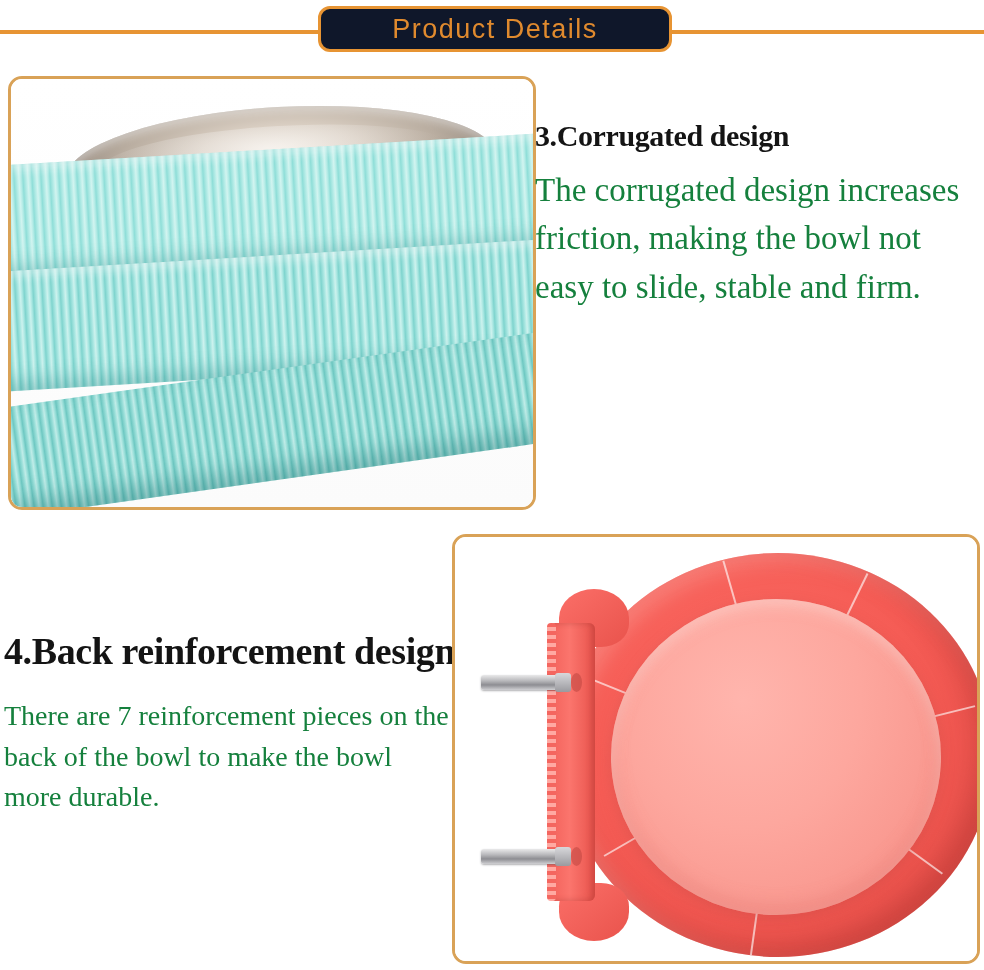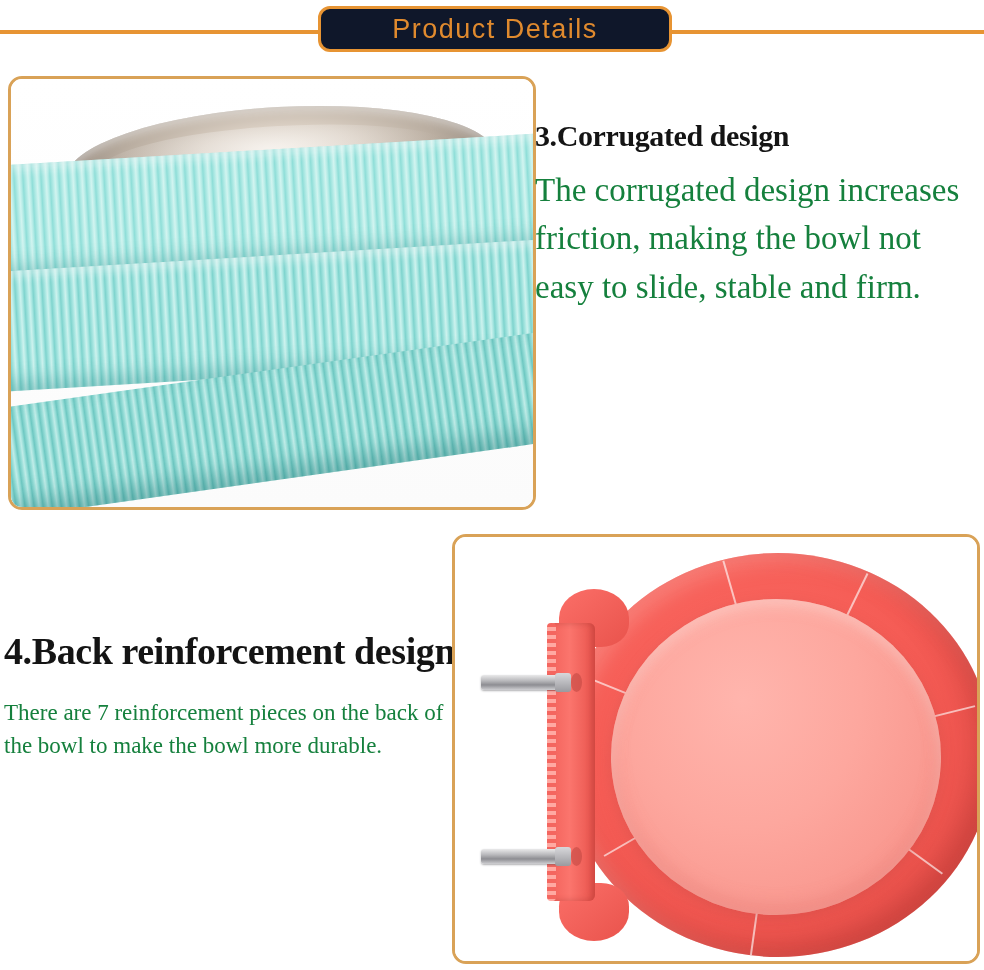--- a/index.html
+++ b/index.html
@@ -184,21 +184,21 @@
 
   
   #section4-text {
     position: absolute;
     left: 4px;
     top: 592px;
     width: 452px;
     margin-top: 40px;
   }
   #section4-text .sec-heading { font-size: 38px; line-height: 1.0; margin-bottom: 26px; }
-  #section4-text .sec-body { font-size: 23px; line-height: 1.45; }
+  #section4-text .sec-body { font-size: 28px; line-height: 1.45; }
 
   
   #photo-pink {
     left: 452px;
     top: 534px;
     width: 528px;
     height: 430px;
   }
   #pink-scene {
     position: absolute;

